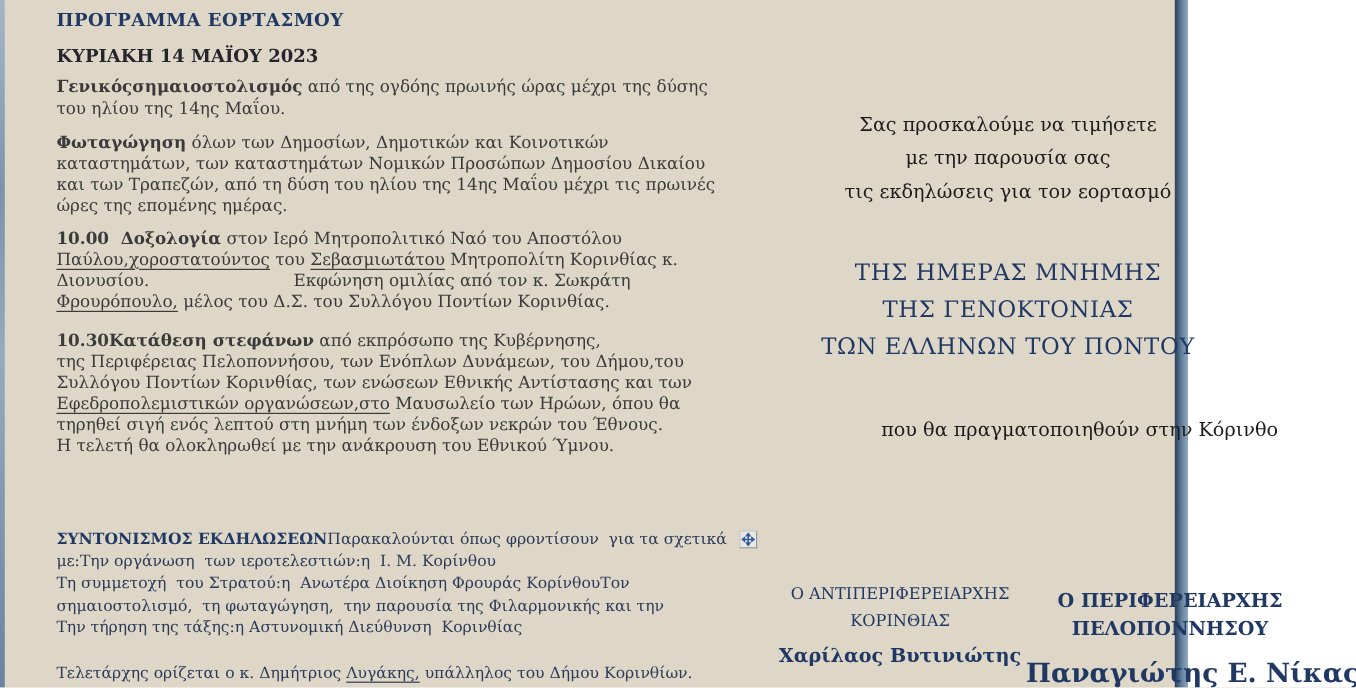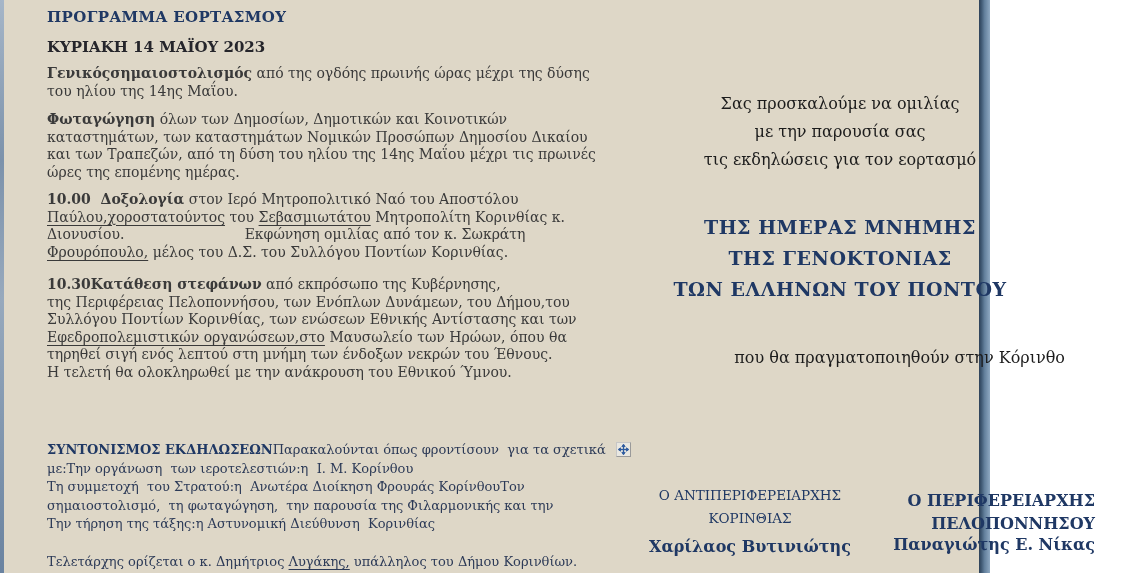--- a/index.html
+++ b/index.html
@@ -19,31 +19,31 @@
   .p1{top:65px;}
   .p2{top:111px;}
   .p3{top:191px;}
   .p4{top:276px;}
   .coord{left:47px;top:441px;width:585px;font-size:13px;line-height:18.5px;color:#2c3a57;}
   .coord .b{color:var(--navy,#1f3864);}
   .marshal{left:47px;top:554px;width:585px;font-size:13px;color:#2c3a57;}
   
   .invite{left:615px;top:94px;width:450px;text-align:center;font-size:16px;color:#1c1c1c;}
   .invite .rline{height:28px;}
-  .memorial{left:615px;top:216px;width:450px;text-align:center;font-size:19px;font-weight:bold;color:var(--navy,#1f3864);letter-spacing:.5px;}
+  .memorial{left:615px;top:216px;width:450px;text-align:center;font-size:19px;font-weight:normal;color:var(--navy,#1f3864);letter-spacing:.5px;}
   .memorial .rline{height:31px;}
   .location{left:615px;top:348px;width:450px;text-align:right;font-size:16px;color:#1c1c1c;}
   .sig{width:240px;text-align:center;color:var(--navy,#1f3864);}
   .sig-left{left:630px;top:484px;text-align:center;}
-  .sig-right{left:855px;top:489px;text-align:right;}
+  .sig-right{left:855px;top:489px;}
   .sig .title{font-size:13.5px;line-height:23px;}
   .sig-right .title{font-size:16px;font-weight:bold;}
   .sig .name{font-weight:bold;font-size:16px;}
   .sig-left .name{margin-top:7px;}
-  .sig-right .name{font-size:16px;}
+  .sig-right .name{margin-top:13px;font-size:22px;}
   
   .handle{left:616px;top:442px;width:15px;height:15px;background:#e9e7e1;border:1px solid #9a9a9a;border-top-color:#c6c6c6;border-left-color:#c6c6c6;box-sizing:border-box;display:flex;align-items:center;justify-content:center;cursor:move;}
 </style>
 </head>
 <body>
 
 <div class="page">
 
   <div class="edge edge-left"></div>
   <div class="edge edge-right"></div>
@@ -79,21 +79,21 @@
   <div class="abs coord">
       <div class="rline"><span class="b">ΣΥΝΤΟΝΙΣΜΟΣ ΕΚΔΗΛΩΣΕΩΝ</span><span>Παρακαλούνται όπως φροντίσουν  για τα σχετικά</span></div>
       <div class="rline"><span>με:Την οργάνωση  των ιεροτελεστιών:η  Ι. Μ. Κορίνθου</span></div>
       <div class="rline"><span>Τη συμμετοχή  του Στρατού:η  Ανωτέρα Διοίκηση Φρουράς ΚορίνθουΤον</span></div>
       <div class="rline"><span>σημαιοστολισμό,  τη φωταγώγηση,  την παρουσία της Φιλαρμονικής και την</span></div>
       <div class="rline"><span>Την τήρηση της τάξης:η Αστυνομική Διεύθυνση  Κορινθίας</span></div>
     </div>
   <div class="abs marshal rline"><span>Τελετάρχης ορίζεται ο κ. Δημήτριος </span><span class="sq">Λυγάκης,</span><span> υπάλληλος του Δήμου Κορινθίων.</span></div>
 
   <div class="abs invite">
-      <div class="rline">Σας προσκαλούμε να ομιλίας</div>
+      <div class="rline">Σας προσκαλούμε να τιμήσετε</div>
       <div class="rline">με την παρουσία σας</div>
       <div class="rline">τις εκδηλώσεις για τον εορτασμό</div>
     </div>
   <div class="abs memorial">
       <div class="rline">ΤΗΣ ΗΜΕΡΑΣ ΜΝΗΜΗΣ</div>
       <div class="rline">ΤΗΣ ΓΕΝΟΚΤΟΝΙΑΣ</div>
       <div class="rline">ΤΩΝ ΕΛΛΗΝΩΝ ΤΟΥ ΠΟΝΤΟΥ</div>
     </div>
   <div class="abs location rline">που θα πραγματοποιηθούν στην Κόρινθο</div>
 

